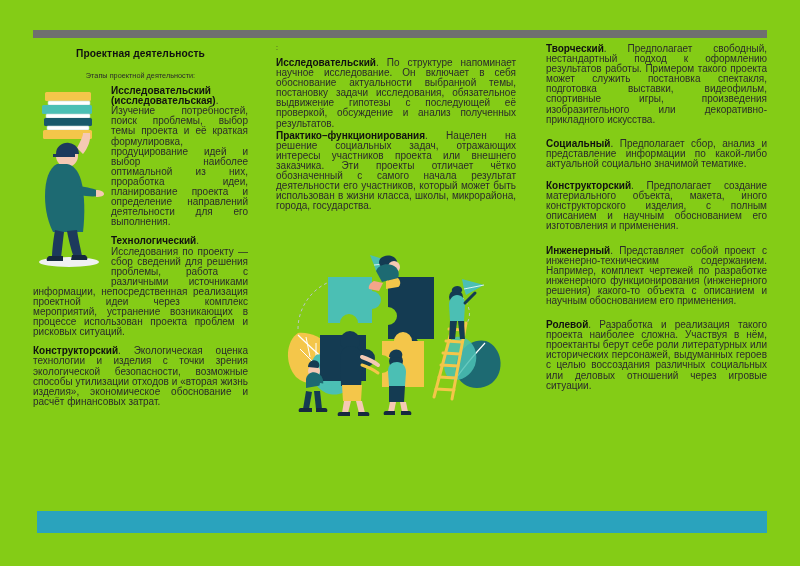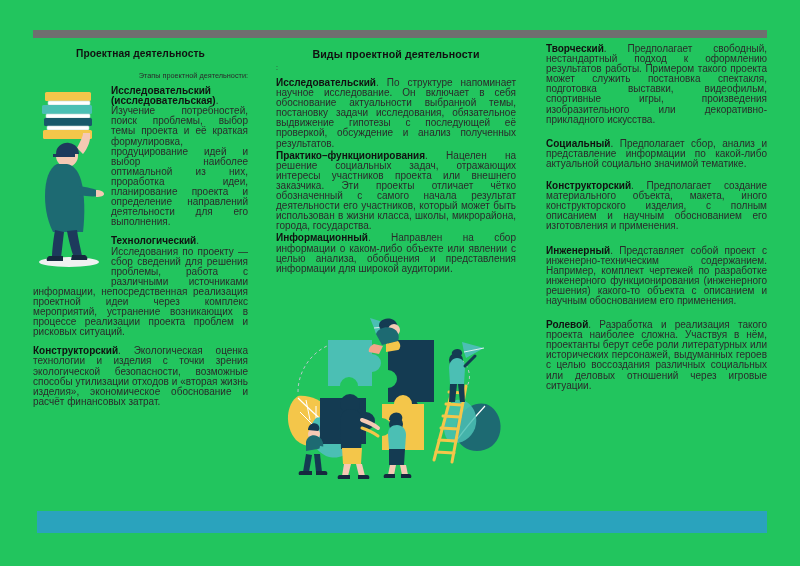--- a/index.html
+++ b/index.html
@@ -12,21 +12,21 @@
     height: 566px;
     font-family: "Liberation Sans", sans-serif;
     color: #221f1f;
     overflow: hidden;
   }
 
   .page {
     position: relative;
     width: 800px;
     height: 566px;
-    background: #22c55e;
+    background: #84cc16;
     box-sizing: border-box;
   }
 
   
   .top-rule {
     position: absolute;
     left: 33px;
     top: 30px;
     width: 734px;
     height: 8px;
@@ -86,21 +86,21 @@
     margin: 0 0 9px 0;
     color: #2b2b2b;
     hyphens: manual;
   }
   p.body.tight { margin-bottom: 2px; }
   p.body b { font-weight: bold; color: #111; }
 
   .stage-head {
     font-size: 7.3px;
     line-height: 10.1px;
-    text-align: right;
+    text-align: center;
     font-weight: normal;
     margin: 8px 0 5px 0;
     color: #2b2b2b;
   }
 
   
   .figure-wrap-left {
     position: relative;
   }
   .fig-left {
@@ -163,37 +163,35 @@
 
           <path d="M22 144 C20 156 19 166 19 172 L28 172 C29 164 30 154 31 146 Z" fill="#1d3a5c"></path>
           <path d="M34 145 C36 156 39 166 41 172 L49 170 C47 160 45 152 44 144 Z" fill="#1d3a5c"></path>
 
           <path d="M16 170 h14 v5 h-16 c-1 -2 0 -4 2 -5 z" fill="#16293f"></path>
           <path d="M39 169 h13 c2 1 3 3 2 5 h-16 z" fill="#16293f"></path>
         </svg>
 
         <p class="body"><b>Исследовательский (исследовательская)</b><span>. Изучение потребностей, поиск проблемы, выбор темы проекта и её краткая формулировка, продуцирование идей и выбор наиболее оптимальной из них, проработка идеи, планирование проекта и определение направлений деятельности для его выполнения.</span></p>
 
-        <p class="body"><b>Технологический</b><span>. Исследования по проекту — сбор сведений для решения проблемы, работа с различными источниками информации, непосредственная реализация проектной идеи через комплекс мероприятий, устранение возникающих в процессе реализации проекта проблем и рисковых ситуаций.</span></p>
+        <p class="body"><b>Технологический</b><span>. Исследования по проекту — сбор сведений для решения проблемы, работа с различными источниками информации, непосредственная реализация проектной идеи через комплекс мероприятий, устранение возникающих в процессе использован проекта проблем и рисковых ситуаций.</span></p>
 
         <p class="body"><b>Конструкторский</b><span>. Экологическая оценка технологии и изделия с точки зрения экологической безопасности, возможные способы утилизации отходов и «вторая жизнь изделия», экономическое обоснование и расчёт финансовых затрат.</span></p>
       </div>
     </div>
 
     <div class="col col-2">
 
-      <h2 class="col-title c2">Виды проектной деятельности</h2>
 
       <div class="tiny-colon">:</div>
 
       <p class="body tight"><b>Исследовательский</b><span>. По структуре напоминает научное исследование. Он включает в себя обоснование актуальности выбранной темы, постановку задачи исследования, обязательное выдвижение гипотезы с последующей её проверкой, обсуждение и анализ полученных результатов.</span></p>
 
       <p class="body tight"><b>Практико–функционирования</b><span>. Нацелен на решение социальных задач, отражающих интересы участников проекта или внешнего заказчика. Эти проекты отличает чётко обозначенный с самого начала результат деятельности его участников, который может быть использован в жизни класса, школы, микрорайона, города, государства.</span></p>
 
-      <p class="body"><b>Информационный</b><span>. Направлен на сбор информации о каком-либо объекте или явлении с целью анализа, обобщения и представления информации для широкой аудитории.</span></p>
 
       <svg class="fig-puzzle" viewBox="0 0 240 180">
 
         <path d="M22 96 C10 104 8 126 20 140 C34 152 52 146 58 132 C64 116 46 94 22 96 Z" fill="#f4c64a"></path>
         <path d="M22 98 C34 110 48 122 58 132" stroke="#ffffff" stroke-width="1.2" fill="none"></path>
         <path d="M30 100 L34 120 M40 106 L40 126 M24 112 L40 128" stroke="#ffffff" stroke-width="1" fill="none"></path>
         <path d="M40 118 C30 128 34 148 50 156 C66 162 80 150 80 136 C80 122 62 112 40 118 Z" fill="#4bbfb4"></path>
 
         <path d="M210 104 C226 110 230 134 216 146 C202 156 184 150 180 136 C176 120 192 100 210 104 Z" fill="#1d6a72"></path>
         <path d="M209 106 C198 118 188 130 181 140" stroke="#ffffff" stroke-width="1.2" fill="none"></path>

